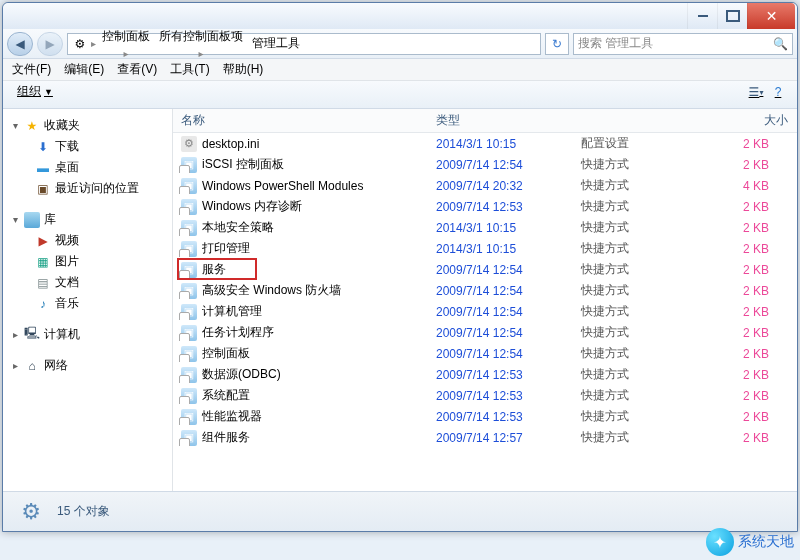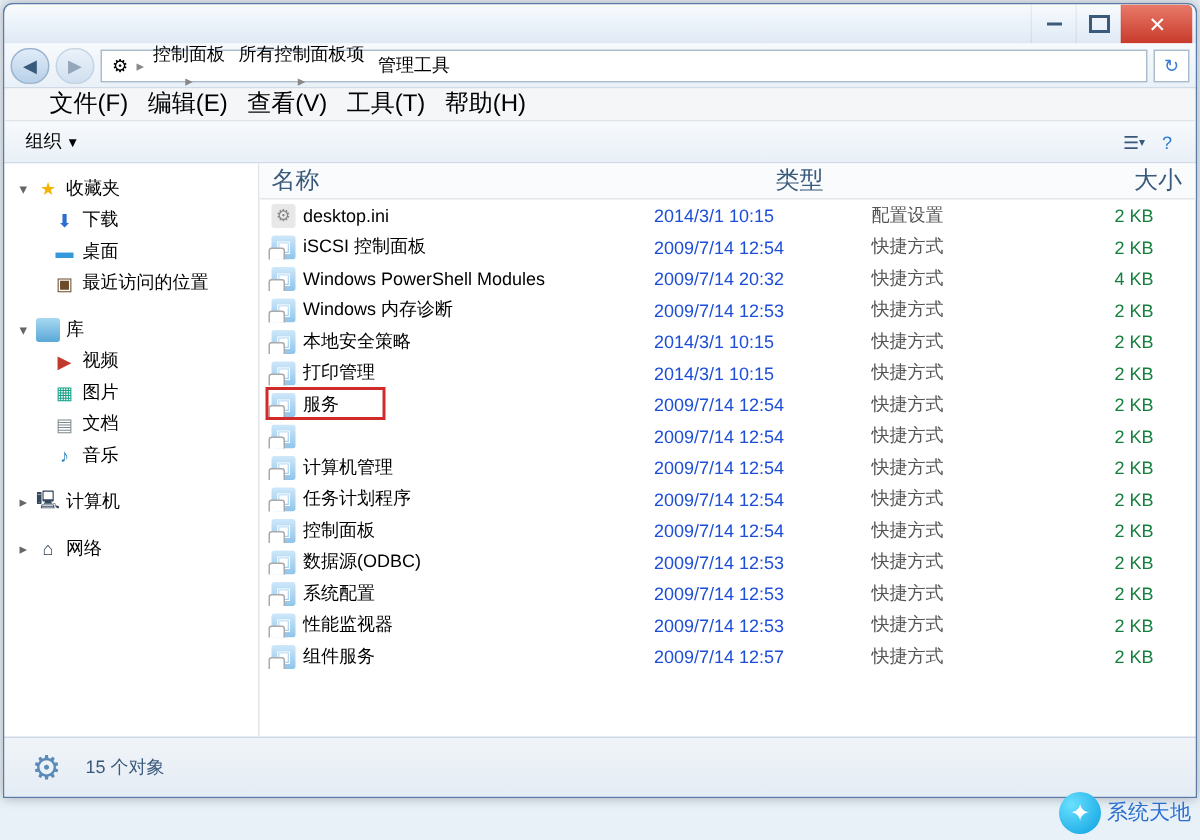--- a/index.html
+++ b/index.html
@@ -12,23 +12,23 @@
   .winbtn.close { width: 48px; background: linear-gradient(#e87a6a, #c83a2a); border-radius: 0 4px 0 0; color:#fff; font-size:14px; }
   .navbar { height: 30px; background: linear-gradient(#f7fafd, #e9f0f7); display: flex; align-items: center; padding: 0 4px; gap: 4px; border-bottom: 1px solid #d0dae6; }
   .nav-arrow { width: 26px; height: 24px; border-radius: 12px; background: linear-gradient(#e0ecf8,#b8d0e8); border:1px solid #9ab4d0; display:flex; align-items:center; justify-content:center; color:#3a5a7c; font-size:12px; cursor:pointer;}
   .nav-arrow.disabled { opacity:.5; }
   .breadcrumb { flex: 1; height: 22px; border: 1px solid #abc; background: #fff; display: flex; align-items: center; font-size: 12px; padding: 0 4px; gap: 3px; }
   .bc-seg { display:flex; align-items:center; gap:3px; cursor:pointer; padding:1px 3px;flex-direction:column; }
   .bc-sep { color:#888; font-size:10px; }
   .refresh { width: 24px; height: 22px; border:1px solid #abc; background:#fff; display:flex; align-items:center; justify-content:center; color:#3a7ad0; font-size:12px; cursor:pointer; }
   .search { width: 220px; height: 22px; border: 1px solid #abc; background: #fff; display: flex; align-items: center; padding: 0 4px; color:#888; font-size:12px;}
   .search .mag { margin-left:auto; color:#5a7ca8; }
-  .menubar { height: 22px; display: flex; align-items: center; gap: 1px; font-size: 16px; padding: 0 24px; background:#f4f6f8; border-bottom:1px solid #e0e4e8;}
+  .menubar { height: 22px; display: flex; align-items: center; gap: 1px; font-size: 12px; padding: 0 3px; background:#f4f6f8; border-bottom:1px solid #e0e4e8;}
   .menuitem { padding: 2px 6px; cursor:pointer; }
-  .toolbar { height: 28px; background: linear-gradient(#f7fafd, #e9f0f7); display:flex; align-items:center; padding:0 8px; font-size:12px; border-bottom:1px solid #d0dae6;}
+  .toolbar { height: 28px; background: linear-gradient(#f7fafd, #e9f0f7); display:flex; align-items:flex-start; padding:0 8px; font-size:12px; border-bottom:1px solid #d0dae6;text-decoration:underline;}
   .toolbar .org { padding:2px 6px; display:flex; align-items:center; gap:3px; cursor:pointer;}
   .toolbar .spacer { flex:1; }
   .tool-ico { width:22px; height:22px; display:flex; align-items:center; justify-content:center; color:#3a5a7c; cursor:pointer; border-radius:2px;}
   .content { flex: 1; display: flex; background:#fff; overflow:hidden;}
   .sidebar { width: 170px; border-right: 1px solid #e0e4e8; padding: 6px 0; font-size: 12px; overflow:auto;}
   .tree-node { display:flex; align-items:center; gap:4px; padding:2px 4px 2px 14px; cursor:pointer;}
   .tree-node.child { padding-left: 32px; }
   .tree-node.cat { font-weight:400; padding-left:8px; }
   .tree-node.cat .tw { display:inline-block; width:9px; text-align:center; color:#666; font-size:10px;}
   .ico { width:16px; height:16px; display:inline-flex; align-items:center; justify-content:center; font-size:12px; }
@@ -37,33 +37,33 @@
   .ico.desk { color:#3498db; }
   .ico.recent { color:#6a4a2a; }
   .ico.lib { background: linear-gradient(#a8d8f0,#5aa8d8); border-radius:2px; }
   .ico.vid { color:#c0392b; }
   .ico.pic { color:#16a085; }
   .ico.doc { color:#7f8c8d; }
   .ico.mus { color:#2980b9; }
   .ico.comp { color:#34495e; }
   .ico.net { color:#2c3e50; }
   .filepane { flex:1; display:flex; flex-direction:column; }
-  .cols { height: 24px; display:flex; align-items:center; font-size:16px; color:#3a5a7c; border-bottom:1px solid #e4e8ec; background:#fafbfc;}
+  .cols { height: 24px; display:flex; align-items:center; font-size:12px; color:#3a5a7c; border-bottom:1px solid #e4e8ec; background:#fafbfc;}
   .col { padding:0 8px; border-right:1px solid rgba(0,0,0,0); cursor:pointer;}
   .col.name { flex: 0 0 255px; }
   .col.date { flex: 0 0 145px; }
-  .col.type { flex: 0 0 130px; text-align: right; }
+  .col.type { flex: 0 0 130px; }
   .col.size { flex: 1; text-align:right; }
   .files { flex:1; overflow:auto; }
   .row { height: 21px; display:flex; align-items:center; font-size:12px; padding-left:0; cursor:default; position:relative;}
   .cell { padding:0 8px; overflow:hidden; white-space:nowrap; text-overflow:ellipsis;}
   .cell.name { flex:0 0 255px; display:flex; align-items:center; gap:5px; }
   .cell.date { flex:0 0 145px; color:#1d4ed8;}
   .cell.type { flex:0 0 130px; color:#555;}
-  .cell.size { flex:1; color:#15803d; text-align:right; padding-right:28px;}
+  .cell.size { flex:1; color:#ec4899; text-align:right; padding-right:28px;}
   .fico { width:16px; height:16px; display:inline-flex; align-items:center; justify-content:center; font-size:11px; border-radius:2px;}
   .fico.ini { background:#e8e8e8; color:#888;}
   .fico.lnk { background: linear-gradient(#cfe8fa,#8ec4ea); color:#fff; position:relative;}
   .fico.lnk::after { content:"↗"; position:absolute; bottom:-2px; left:-2px; font-size:8px; background:#fff; border:1px solid #aaa; border-radius:2px; line-height:1; padding:0 1px;}
   .hl { position:absolute; border:2px solid #d02a2a; pointer-events:none; }
   .statusbar { height: 40px; background: linear-gradient(#f0f4f8, #e4ecf4); border-top:1px solid #d0dae6; display:flex; align-items:center; padding:0 12px; font-size:12px; color:#3a5a7c; gap:10px;}
   .stat-ico { width:32px; height:32px; display:flex; align-items:center; justify-content:center; font-size:22px; color:#5a8ab8;}
   .watermark { position:absolute; right:6px; bottom:4px; display:flex; align-items:center; gap:4px; font-size:14px; color:#2a6fd0; font-weight:500; }
   .watermark .swirl { width:28px; height:28px; border-radius:50%; background: radial-gradient(circle at 30% 30%, #6ae0ff, #0aa0e0); display:flex; align-items:center; justify-content:center; color:#fff; font-size:16px;}
 </style>
@@ -89,20 +89,24 @@
         </span>
       <span class="bc-seg">
           <span>所有控制面板项</span>
           <span class="bc-sep">▸</span>
         </span>
       <span class="bc-seg">
           <span>管理工具</span>
         </span>
     </div>
     <div class="refresh">↻</div>
+    <div class="search">
+      <span>搜索 管理工具</span>
+      <span class="mag">🔍</span>
+    </div>
   </div>
 
   <div class="menubar">
     <span class="menuitem">文件(F)</span>
     <span class="menuitem">编辑(E)</span>
     <span class="menuitem">查看(V)</span>
     <span class="menuitem">工具(T)</span>
     <span class="menuitem">帮助(H)</span>
   </div>
 
@@ -238,20 +242,21 @@
               <span>服务</span>
             </div>
             <div class="cell date">2009/7/14 12:54</div>
             <div class="cell type">快捷方式</div>
             <div class="cell size">2 KB</div>
             <div class="hl" style="left: 4px; top: -1px; width: 80px; height: 22px;"></div>
           </div>
           <div class="row">
             <div class="cell name">
               <span class="fico lnk">▣</span>
+              <span>高级安全 Windows 防火墙</span>
             </div>
             <div class="cell date">2009/7/14 12:54</div>
             <div class="cell type">快捷方式</div>
             <div class="cell size">2 KB</div>
           </div>
           <div class="row">
             <div class="cell name">
               <span class="fico lnk">▣</span>
               <span>计算机管理</span>
             </div>

